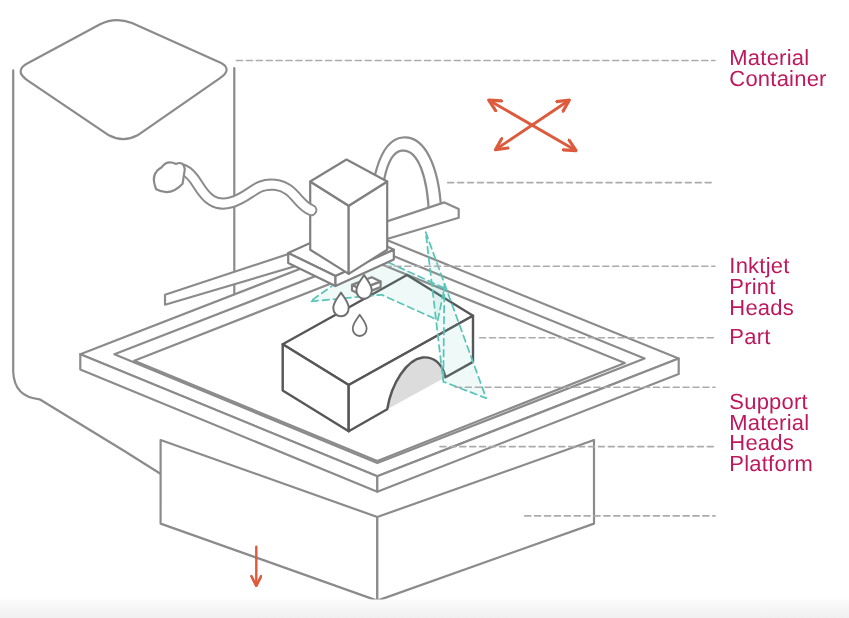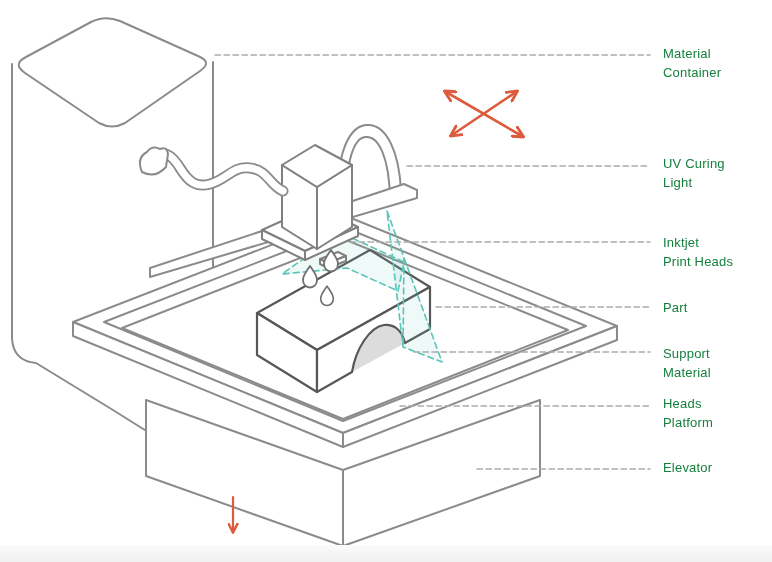--- a/index.html
+++ b/index.html
@@ -4,22 +4,22 @@
 <style>
   html,body{margin:0;padding:0;}
   body{background:#e9e9e9;font-family:"Liberation Sans", sans-serif;}
   #stage{
     position:relative;width:772px;height:562px;background:#ffffff;
     overflow:hidden;margin:0 auto;
   }
   #art{position:absolute;left:0;top:0;}
   .label{
     position:absolute;left:663px;width:106px;
-    font-size:13px;line-height:19px;font-weight:400;
-    color:#15803d;letter-spacing:.2px;white-space:pre-line;
+    font-size:20px;line-height:19px;font-weight:400;
+    color:#be185d;letter-spacing:.2px;white-space:pre-line;
   }
   #bottom-strip{
     position:absolute;left:0;bottom:0;width:772px;height:17px;
     background:linear-gradient(#fbfbfb,#f0f0f0);
   }
 </style>
 </head>
 <body>
 
 <div id="stage">
@@ -115,25 +115,22 @@
       <path d="M350,242 L650,242"></path>
       <path d="M436,307 L650,307"></path>
       <path d="M414,352 L650,352"></path>
       <path d="M400,406 L650,406"></path>
       <path d="M477,469 L650,469"></path>
     </g>
   </svg>
 
   <div class="label" style="top:44px">Material
 Container</div>
-  <div class="label" style="top:154px">UV Curing
-Light</div>
   <div class="label" style="top:298px">Part</div>
   <div class="label" style="top:233px">Inktjet
 Print Heads</div>
-  <div class="label" style="top:344px">Support
+  <div class="label" style="top:357px">Support
 Material</div>
   <div class="label" style="top:394px">Heads
 Platform</div>
-  <div class="label" style="top:458px">Elevator</div>
 
   <div id="bottom-strip"></div>
 </div>
 
 </body></html>

